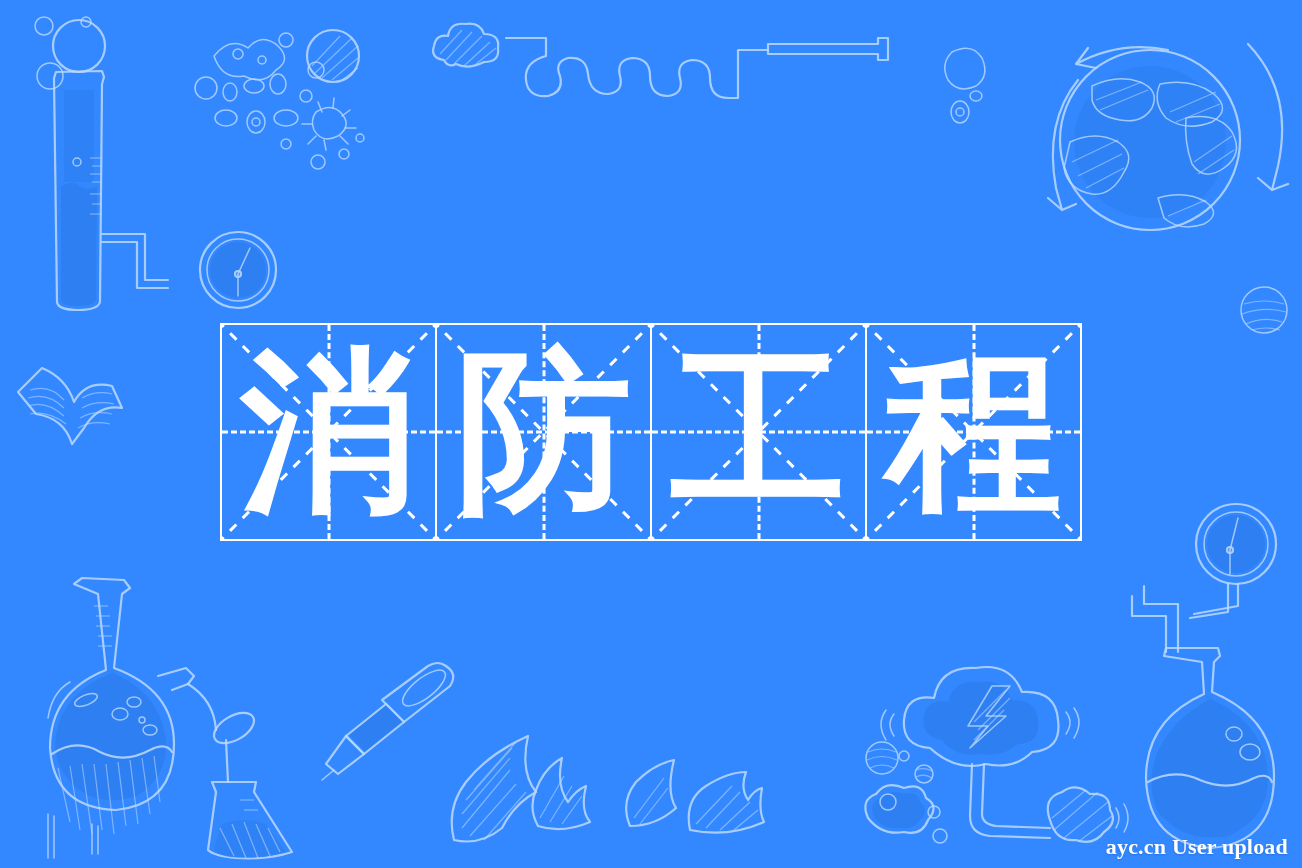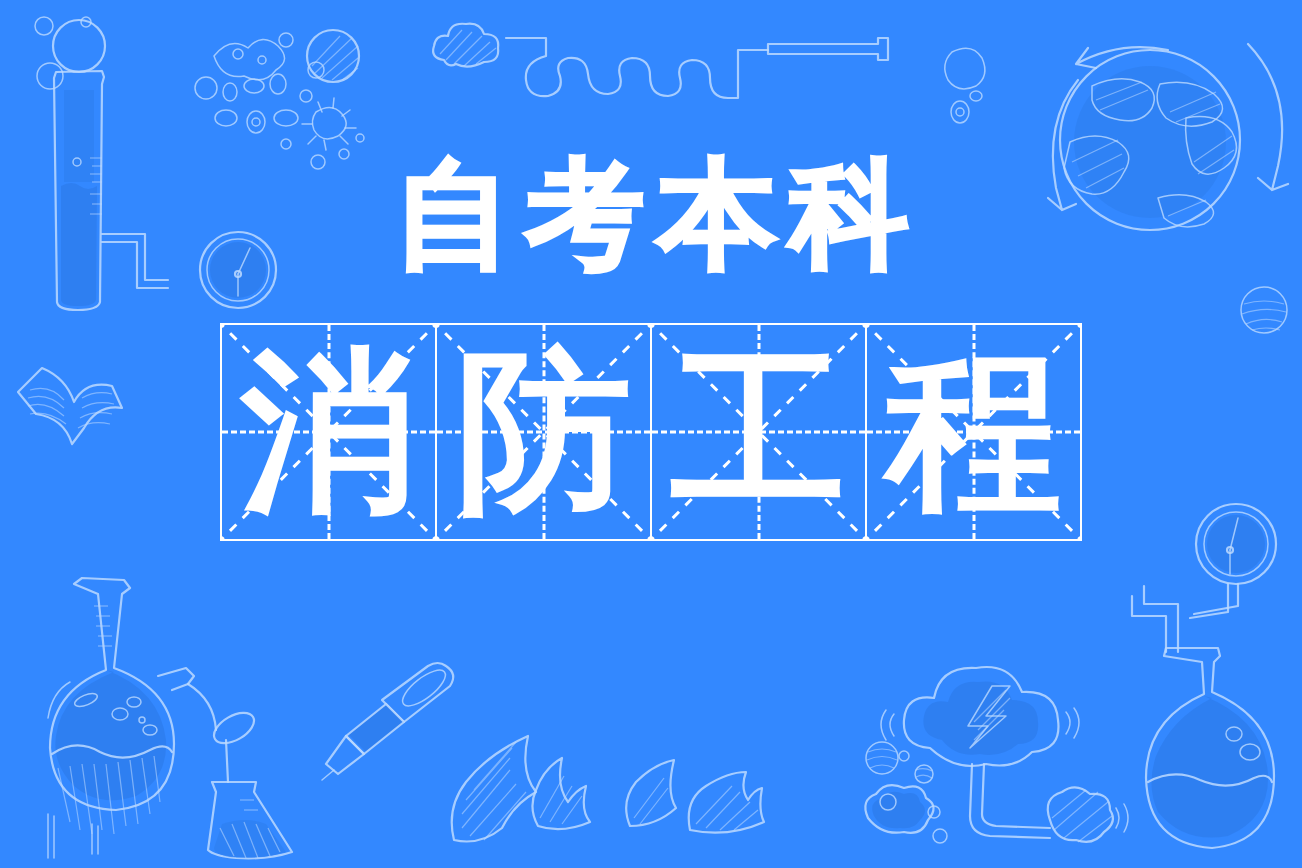--- a/index.html
+++ b/index.html
@@ -447,21 +447,20 @@
       <circle class="sk-thin" cx="48" cy="48" r="32"></circle>
       <circle class="fillsolid" cx="48" cy="48" r="29"></circle>
       <path class="sk-thin" d="M42 54 L50 22"></path>
       <path class="sk-thin" d="M42 54 L42 78"></path>
       <circle class="sk" cx="42" cy="54" r="3"></circle>
       <path class="sk" d="M40 88 L40 116 L2 122"></path>
       <path class="sk" d="M50 88 L50 110 L6 118"></path>
     </svg>
   </div>
 
-  <div id="headline" style="top:155px;">自考本科</div>
 
   <div id="gridwrap">
 
     <div class="cell">
       <div class="diag">
         <svg viewBox="0 0 100 100" preserveAspectRatio="none">
           <line class="dline" x1="0" y1="0" x2="100" y2="100" vector-effect="non-scaling-stroke"></line>
           <line class="dline" x1="100" y1="0" x2="0" y2="100" vector-effect="non-scaling-stroke"></line>
         </svg>
       </div>
@@ -509,14 +508,15 @@
       </div>
       <div class="guides">
         <div class="gl h"></div>
         <div class="gl v"></div>
       </div>
       <div class="glyph">程</div>
     </div>
 
   </div>
 
+  <div id="watermark">ayc.cn User upload</div>
 
 </div>
 
 </body></html>

